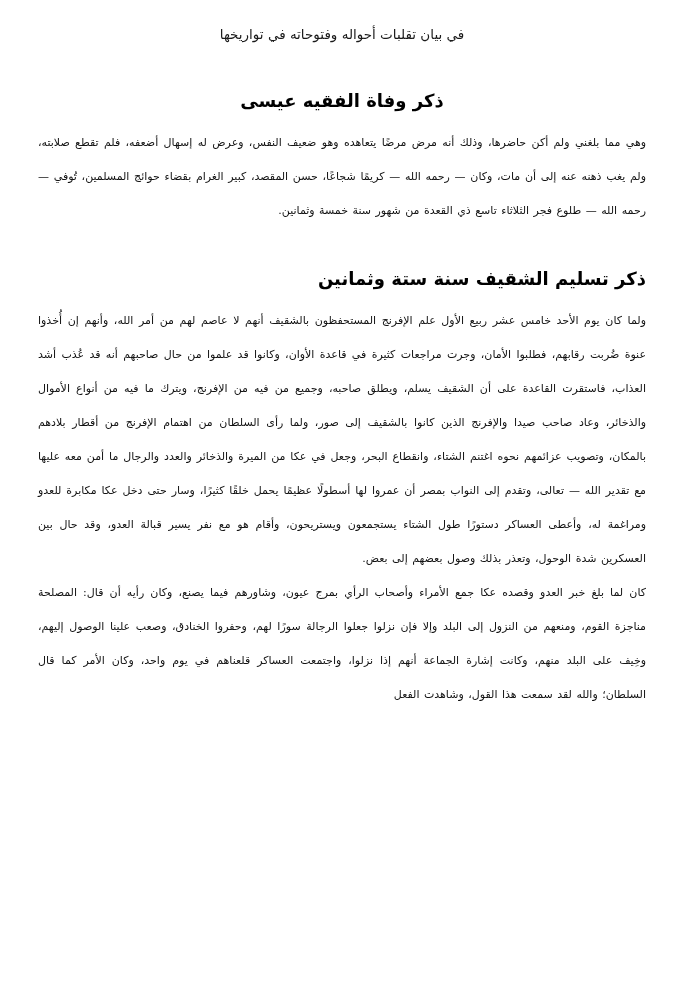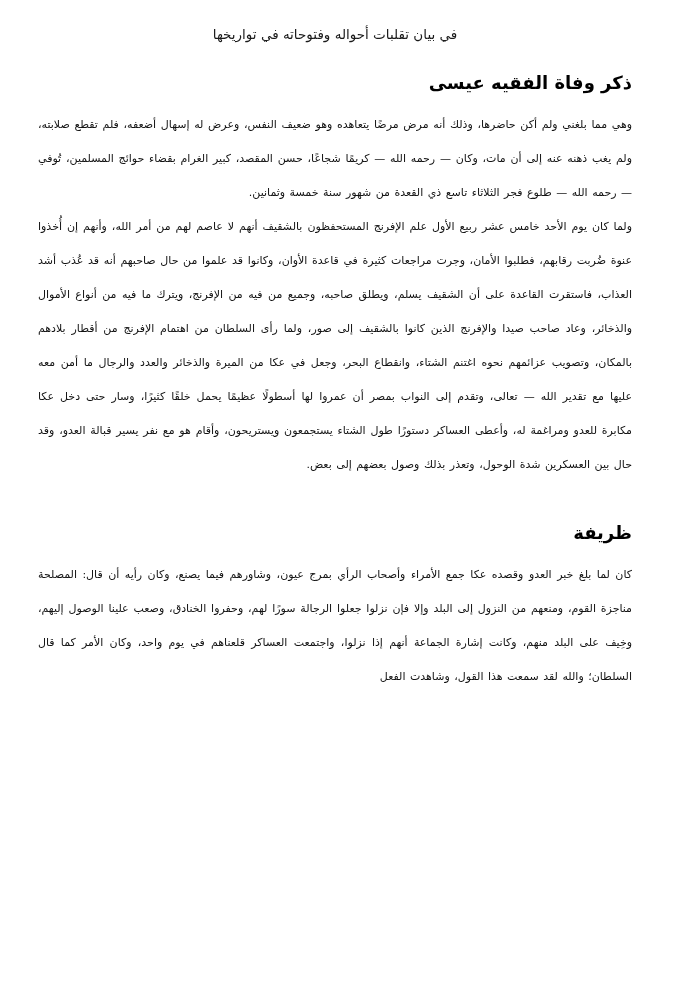--- a/index.html
+++ b/index.html
@@ -9,21 +9,21 @@
   }
   body {
     width: 684px;
     height: 1000px;
     overflow: hidden;
   }
   .page {
     box-sizing: border-box;
     width: 684px;
     height: 1000px;
-    padding: 24px 52px 0 38px;
+    padding: 24px 38px 0 38px;
     direction: rtl;
     font-family: "DejaVu Sans", sans-serif;
     color: #121212;
     background: #ffffff;
   }
   .running-head {
     text-align: center;
     font-size: 13.5px;
     line-height: 20px;
     margin: 0 0 6px 0;
@@ -32,21 +32,22 @@
   .section { margin: 0; }
   .section-heading {
     font-size: 18px;
     font-weight: bold;
     text-align: right;
     margin: 38px 0 12px 0;
     line-height: 26px;
     color: #000000;
   }
   .section:first-of-type .section-heading {
-    margin-top: 26px;
+    margin-top: 44px;
+    text-align: center;
   }
   .section-body {
     font-size: 11px;
     line-height: 34px;
     text-align: justify;
     text-align-last: start;
     margin: 0;
     color: #121212;
     word-spacing: 1px;
   }
@@ -57,21 +58,21 @@
 <div class="page">
 
   <div class="running-head">في بيان تقلبات أحواله وفتوحاته في تواريخها</div>
 
   <section class="section">
     <h2 class="section-heading">ذكر وفاة الفقيه عيسى</h2>
     <p class="section-body">وهي مما بلغني ولم أكن حاضرها، وذلك أنه مرض مرضًا يتعاهده وهو ضعيف النفس، وعرض له إسهال أضعفه، فلم تقطع صلابته، ولم يغب ذهنه عنه إلى أن مات، وكان — رحمه الله — كريمًا شجاعًا، حسن المقصد، كبير الغرام بقضاء حوائج المسلمين، تُوفي — رحمه الله — طلوع فجر الثلاثاء تاسع ذي القعدة من شهور سنة خمسة وثمانين.</p>
   </section>
 
   <section class="section">
+    <h2 class="section-heading">ذكر تسليم الشقيف سنة ستة وثمانين</h2>
     <p class="section-body">ولما كان يوم الأحد خامس عشر ربيع الأول علم الإفرنج المستحفظون بالشقيف أنهم لا عاصم لهم من أمر الله، وأنهم إن أُخذوا عنوة ضُربت رقابهم، فطلبوا الأمان، وجرت مراجعات كثيرة في قاعدة الأوان، وكانوا قد علموا من حال صاحبهم أنه قد عُذب أشد العذاب، فاستقرت القاعدة على أن الشقيف يسلم، ويطلق صاحبه، وجميع من فيه من الإفرنج، ويترك ما فيه من أنواع الأموال والذخائر، وعاد صاحب صيدا والإفرنج الذين كانوا بالشقيف إلى صور، ولما رأى السلطان من اهتمام الإفرنج من أقطار بلادهم بالمكان، وتصويب عزائمهم نحوه اغتنم الشتاء، وانقطاع البحر، وجعل في عكا من الميرة والذخائر والعدد والرجال ما أمن معه عليها مع تقدير الله — تعالى، وتقدم إلى النواب بمصر أن عمروا لها أسطولًا عظيمًا يحمل خلقًا كثيرًا، وسار حتى دخل عكا مكابرة للعدو ومراغمة له، وأعطى العساكر دستورًا طول الشتاء يستجمعون ويستريحون، وأقام هو مع نفر يسير قبالة العدو، وقد حال بين العسكرين شدة الوحول، وتعذر بذلك وصول بعضهم إلى بعض.</p>
   </section>
 
   <section class="section">
-    <h2 class="section-heading">ظريفة</h2>
     <p class="section-body">كان لما بلغ خبر العدو وقصده عكا جمع الأمراء وأصحاب الرأي بمرج عيون، وشاورهم فيما يصنع، وكان رأيه أن قال: المصلحة مناجزة القوم، ومنعهم من النزول إلى البلد وإلا فإن نزلوا جعلوا الرجالة سورًا لهم، وحفروا الخنادق، وصعب علينا الوصول إليهم، وخِيف على البلد منهم، وكانت إشارة الجماعة أنهم إذا نزلوا، واجتمعت العساكر قلعناهم في يوم واحد، وكان الأمر كما قال السلطان؛ والله لقد سمعت هذا القول، وشاهدت الفعل</p>
   </section>
 
 </div>
 
 </body></html>

